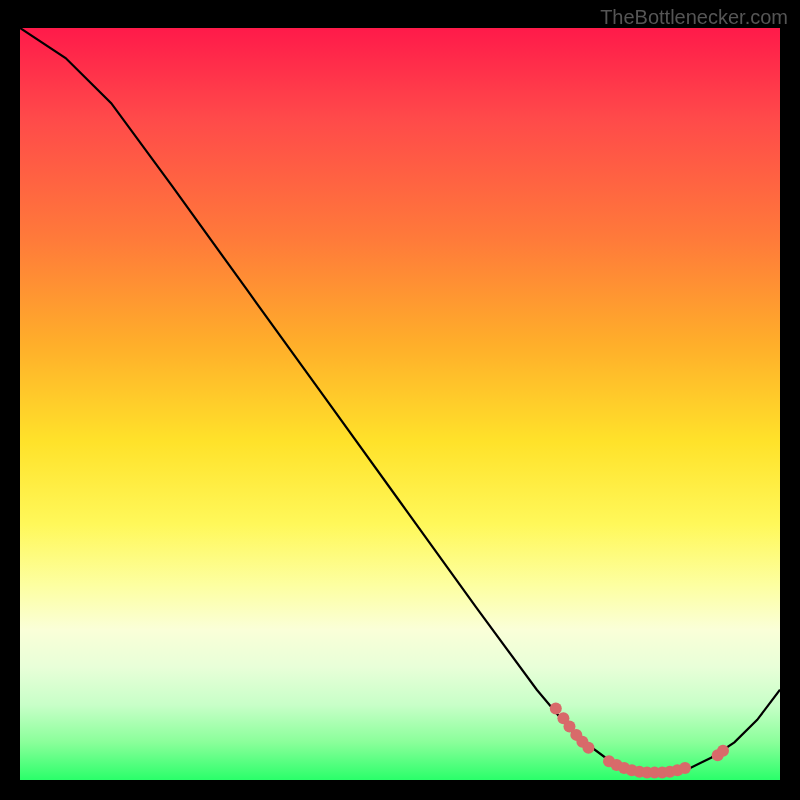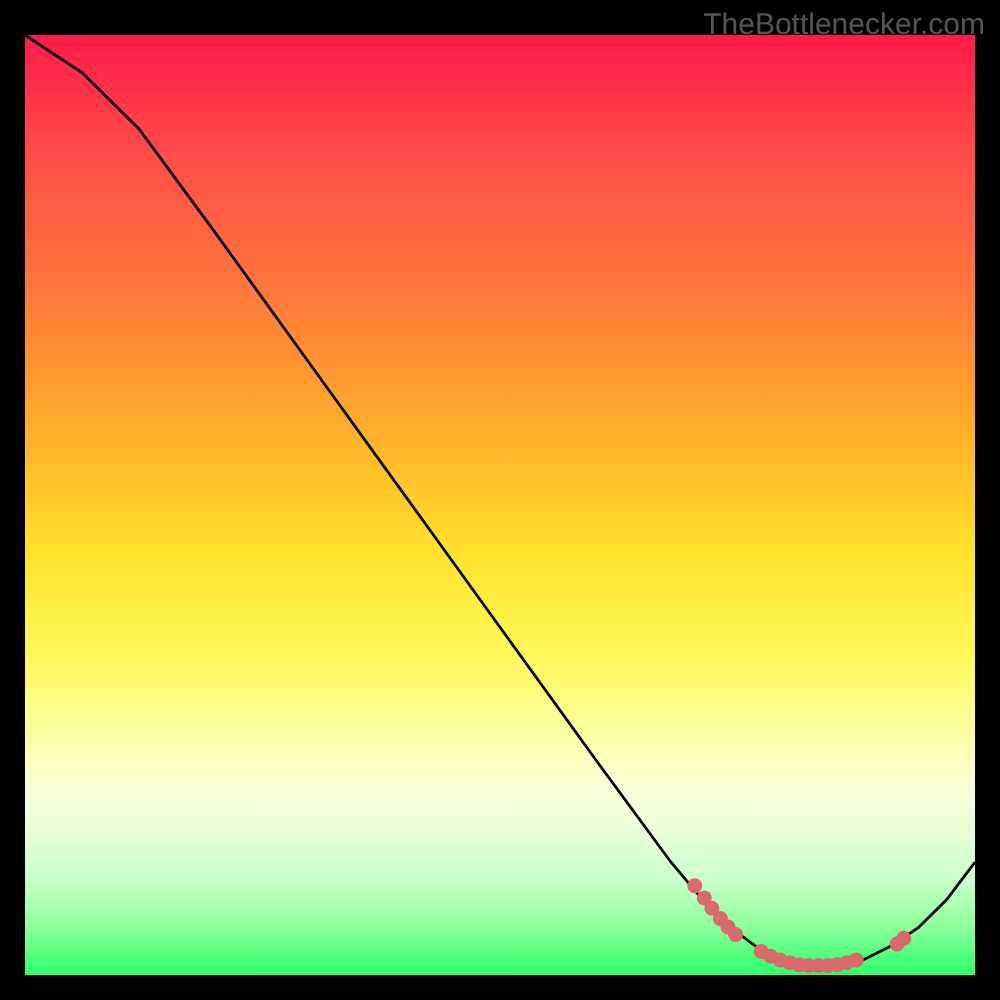--- a/index.html
+++ b/index.html
@@ -9,21 +9,21 @@
     background: #000;
     position: relative;
     font-family: Arial, sans-serif;
     overflow: hidden;
   }
   .watermark {
     position: absolute;
     top: 6px;
     right: 12px;
     color: #555;
-    font-size: 24px;
+    font-size: 20px;
     font-weight: 500;
     z-index: 10;
   }
   .plot-area {
     position: absolute;
     left: 20px;
     top: 28px;
     width: 760px;
     height: 752px;
     background: linear-gradient(to bottom,

